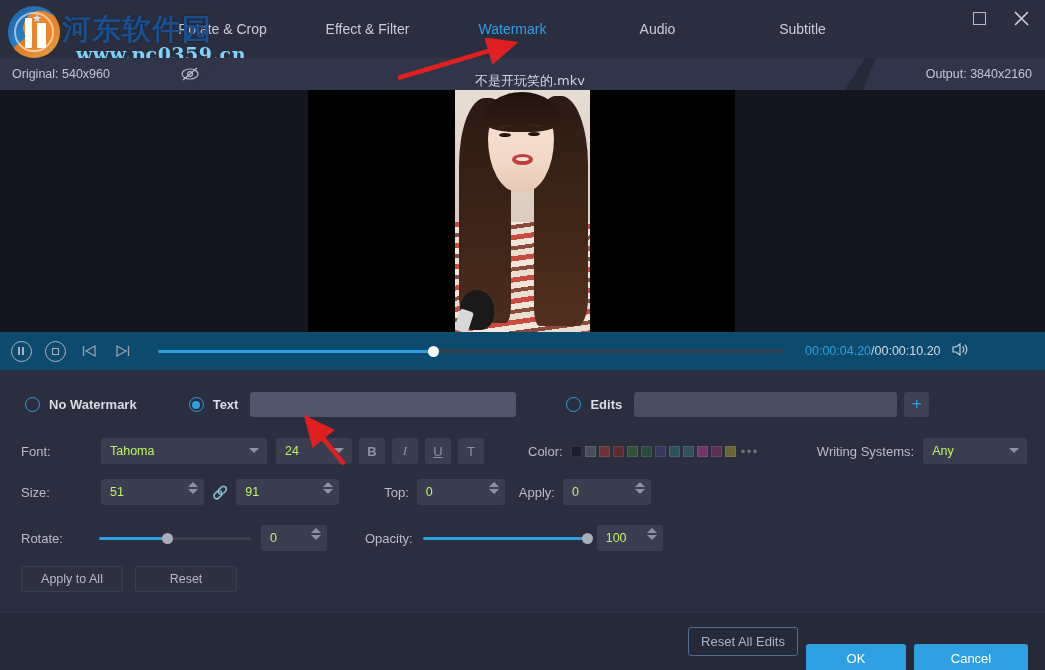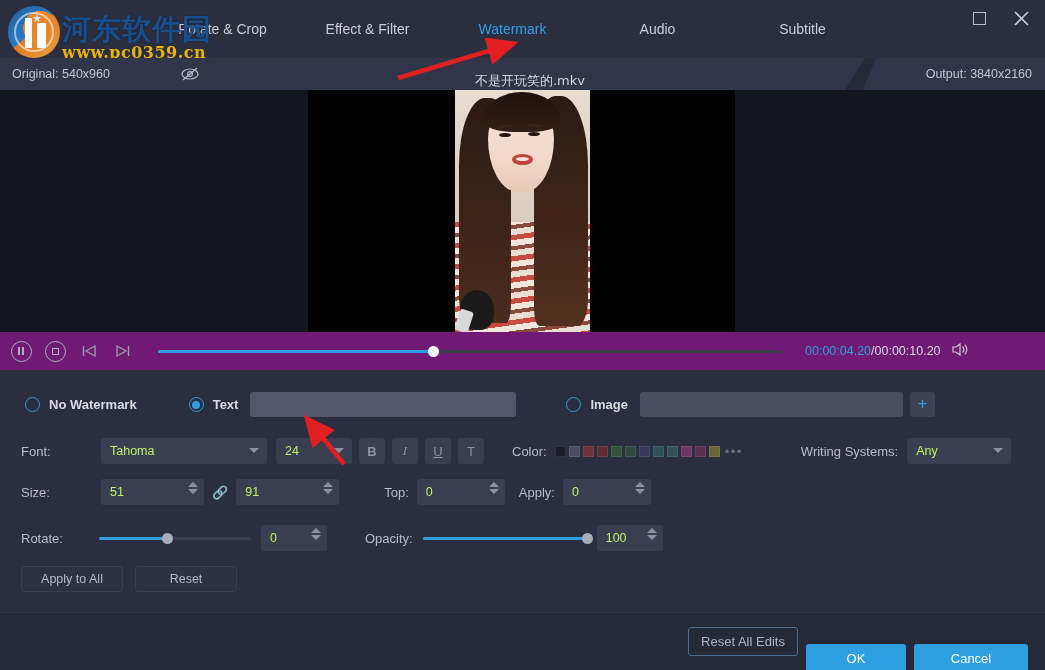--- a/index.html
+++ b/index.html
@@ -89,24 +89,24 @@
   }
   .logo-cn {
     position: absolute; left: 58px; top: 8px;
     font-family: "DejaVu Sans", sans-serif;
     font-size: 29px; font-weight: bold;
     color: #1a4f8f;
     letter-spacing: 1px;
     text-shadow: 0 0 2px rgba(0,0,0,0.4);
   }
   .logo-url {
-    position: absolute; left: 58px; top: 41px;
+    position: absolute; left: 72px; top: 41px;
     font-family: "DejaVu Serif", serif;
-    font-size: 16px; font-weight: bold;
-    color: #eab308;
+    font-size: 19px; font-weight: bold;
+    color: #7dd3fc;
     letter-spacing: 0.5px;
   }
 
   
   .infostrip {
     position: absolute; left: 0; top: 58px;
     width: 1045px; height: 32px;
     background: #262937;
   }
   .chip-left {
@@ -245,21 +245,21 @@
     position: absolute; left: 2px; bottom: 0px;
     width: 14px; height: 22px;
     background: #d8d8d8; border-radius: 3px;
     transform: rotate(18deg);
   }
 
   
   .playerbar {
     position: absolute; left: 0; top: 332px;
     width: 1045px; height: 38px;
-    background: #701a75;
+    background: #0c4a6e;
     display: flex; align-items: center;
   }
   .pbtn {
     width: 26px; height: 26px;
     margin-left: 8px;
     display: flex; align-items: center; justify-content: center;
     cursor: pointer;
   }
   .circ {
     width: 21px; height: 21px;
@@ -588,21 +588,21 @@
     <div class="row row1">
       <div style="width:25px"></div>
       <div class="radio"></div>
       <span class="lbl-bold" style="margin-left:9px">No Watermark</span>
 
       <div class="radio on" style="margin-left:52px"></div>
       <span class="lbl-bold" style="margin-left:9px">Text</span>
       <input class="textbox" style="margin-left: 12px; width: 266px; color: rgb(226, 228, 234); font-size: 12.5px; padding: 0px 8px;" value="">
 
       <div class="radio" style="margin-left:50px"></div>
-      <span class="lbl-bold" style="margin-left:9px">Image</span>
+      <span class="lbl-bold" style="margin-left:9px">Edits</span>
       <input class="imagebox" style="margin-left: 12px; width: 263px; color: rgb(226, 228, 234); font-size: 12.5px; padding: 0px 8px;" value="">
       <div class="plusbtn" style="margin-left:7px">
         <span>+</span>
       </div>
     </div>
 
     <div class="row row2">
       <span class="lbl" style="margin-left:21px; width:80px">Font:</span>
       <div class="field" style="width:166px">
         <span class="fval">Tahoma</span>
@@ -612,21 +612,21 @@
         <span class="fval">24</span>
         <span class="caret"></span>
       </div>
       <div class="fmtbtn b">B</div>
       <div class="fmtbtn i">I</div>
       <div class="fmtbtn u">U</div>
       <div class="fmtbtn s">
         <span>T</span>
       </div>
 
-      <span class="lbl" style="margin-left:28px">Color:</span>
+      <span class="lbl" style="margin-left:44px">Color:</span>
       <div class="swatches" id="swatches">
           <div class="sw" style="background: rgb(27, 29, 41);"></div>
           <div class="sw" style="background: rgb(74, 78, 92);"></div>
           <div class="sw" style="background: rgb(107, 51, 56);"></div>
           <div class="sw" style="background: rgb(93, 43, 52);"></div>
           <div class="sw" style="background: rgb(47, 82, 57);"></div>
           <div class="sw" style="background: rgb(43, 74, 61);"></div>
           <div class="sw" style="background: rgb(51, 55, 94);"></div>
           <div class="sw" style="background: rgb(44, 81, 89);"></div>
           <div class="sw" style="background: rgb(51, 80, 92);"></div>

